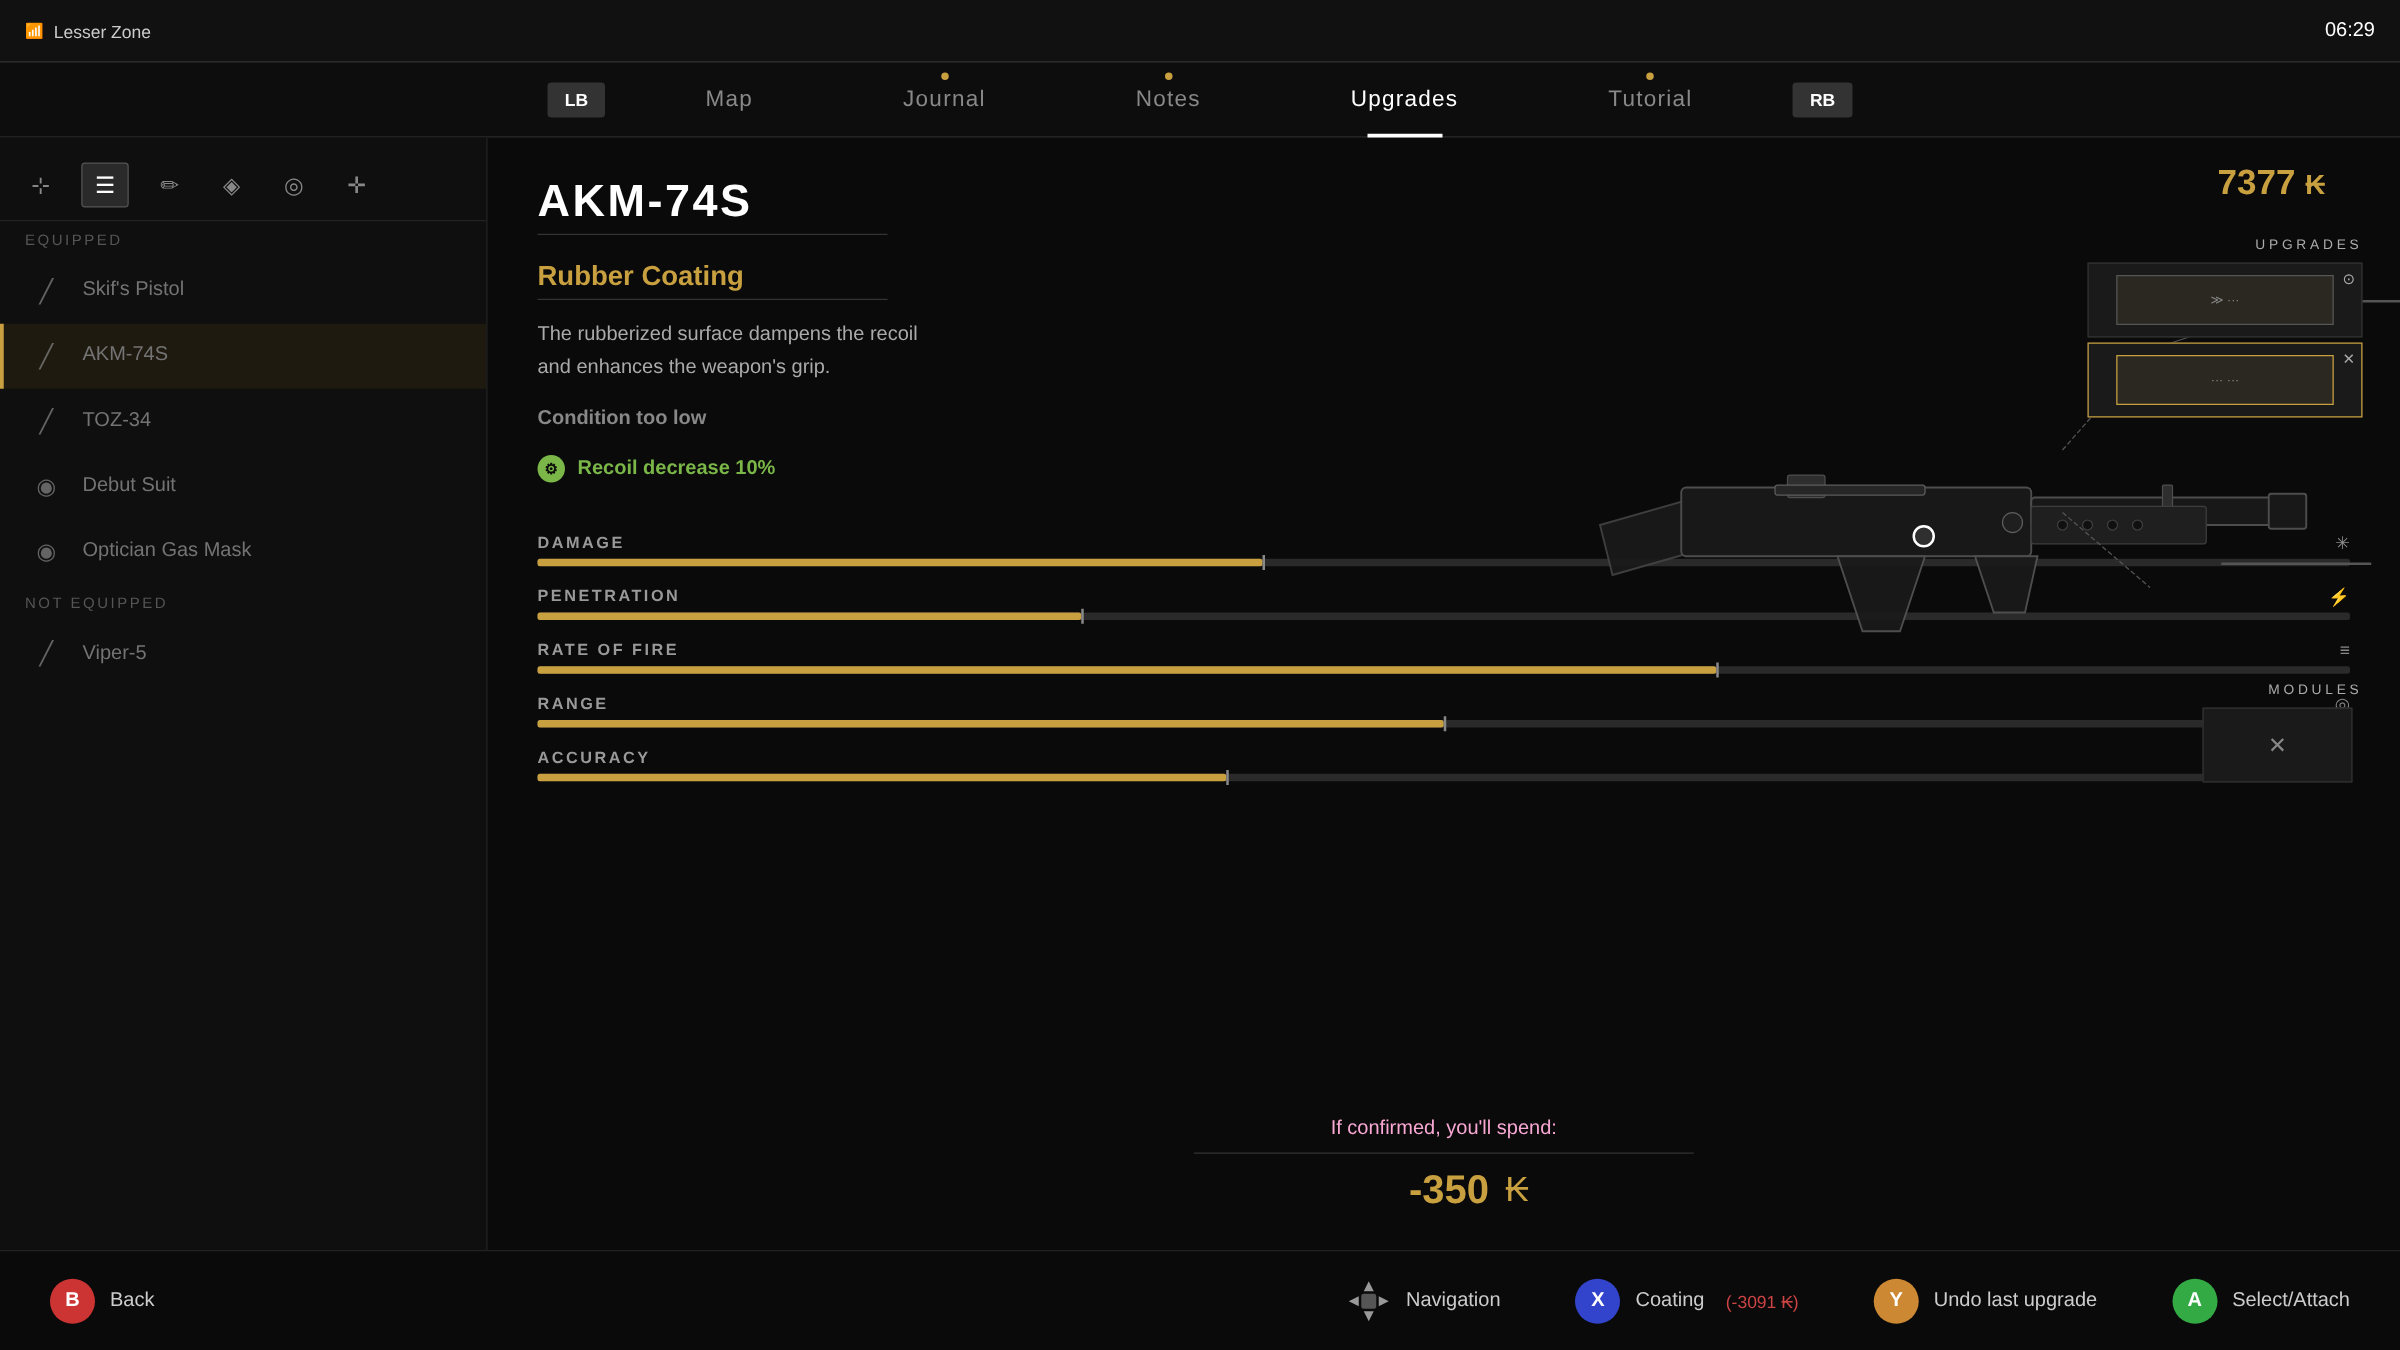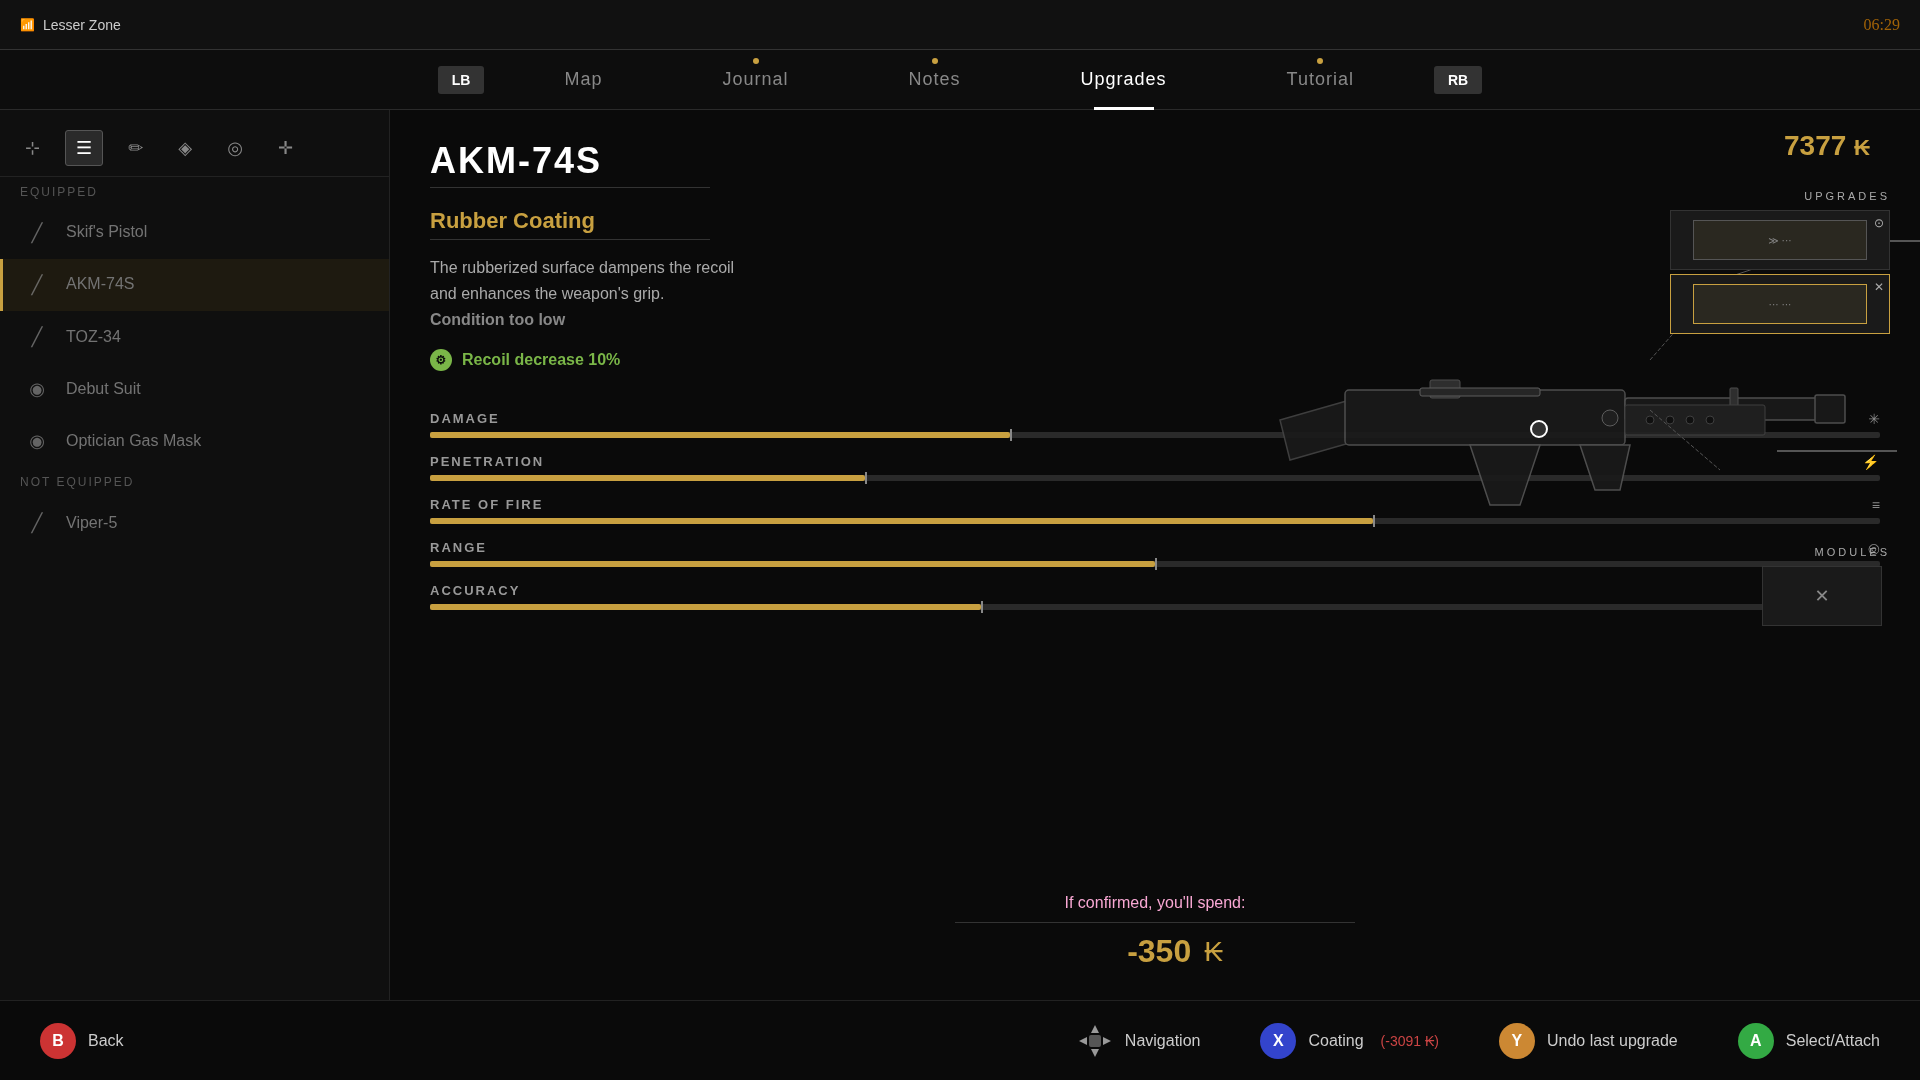--- a/index.html
+++ b/index.html
@@ -211,21 +211,21 @@
       width: 280px;
       height: 1px;
       background: #333;
       margin-bottom: 15px;
     }
     .upgrade-desc {
       color: #aaa;
       font-size: 16px;
       line-height: 1.6;
       max-width: 320px;
-      margin-bottom: 5px;
+      margin-bottom: 20px;
     }
     .condition-warning {
       color: #888;
       font-size: 16px;
       font-weight: bold;
       margin-bottom: 20px;
     }
     .upgrade-effect {
       display: flex;
       align-items: center;
@@ -377,21 +377,21 @@
     .cost-icon {
       color: #c8a040;
       font-size: 28px;
       margin-left: 5px;
     }
 
     
     .currency-display {
       position: absolute;
       top: 20px;
-      right: 50px;
+      right: 60px;
       color: #c8a040;
       font-size: 28px;
       font-weight: bold;
     }
 
     
     .bottom-bar {
       position: absolute;
       bottom: 0;
       left: 0;
@@ -449,21 +449,21 @@
     }
   </style>
 </head>
 <body>
 
 <div class="top-bar">
   <div class="top-bar-left">
     <span class="signal-icon">📶</span>
     <span class="zone-label">Lesser Zone</span>
   </div>
-  <div style="color:#a16207;font-size:16px;font-family:Liberation Serif, serif;">06:29</div>
+  <div style="color:#ffffff;font-size:16px;">06:29</div>
 </div>
 
 <div class="nav-tabs">
   <button class="nav-btn">LB</button>
   <div class="nav-tab" style="position:relative;justify-content:center;">
     <span>Map</span>
   </div>
   <div class="nav-tab" style="position:relative;">
     <span class="nav-dot" style="left:50%;transform:translateX(-50%);"></span>
     <span>Journal</span>

